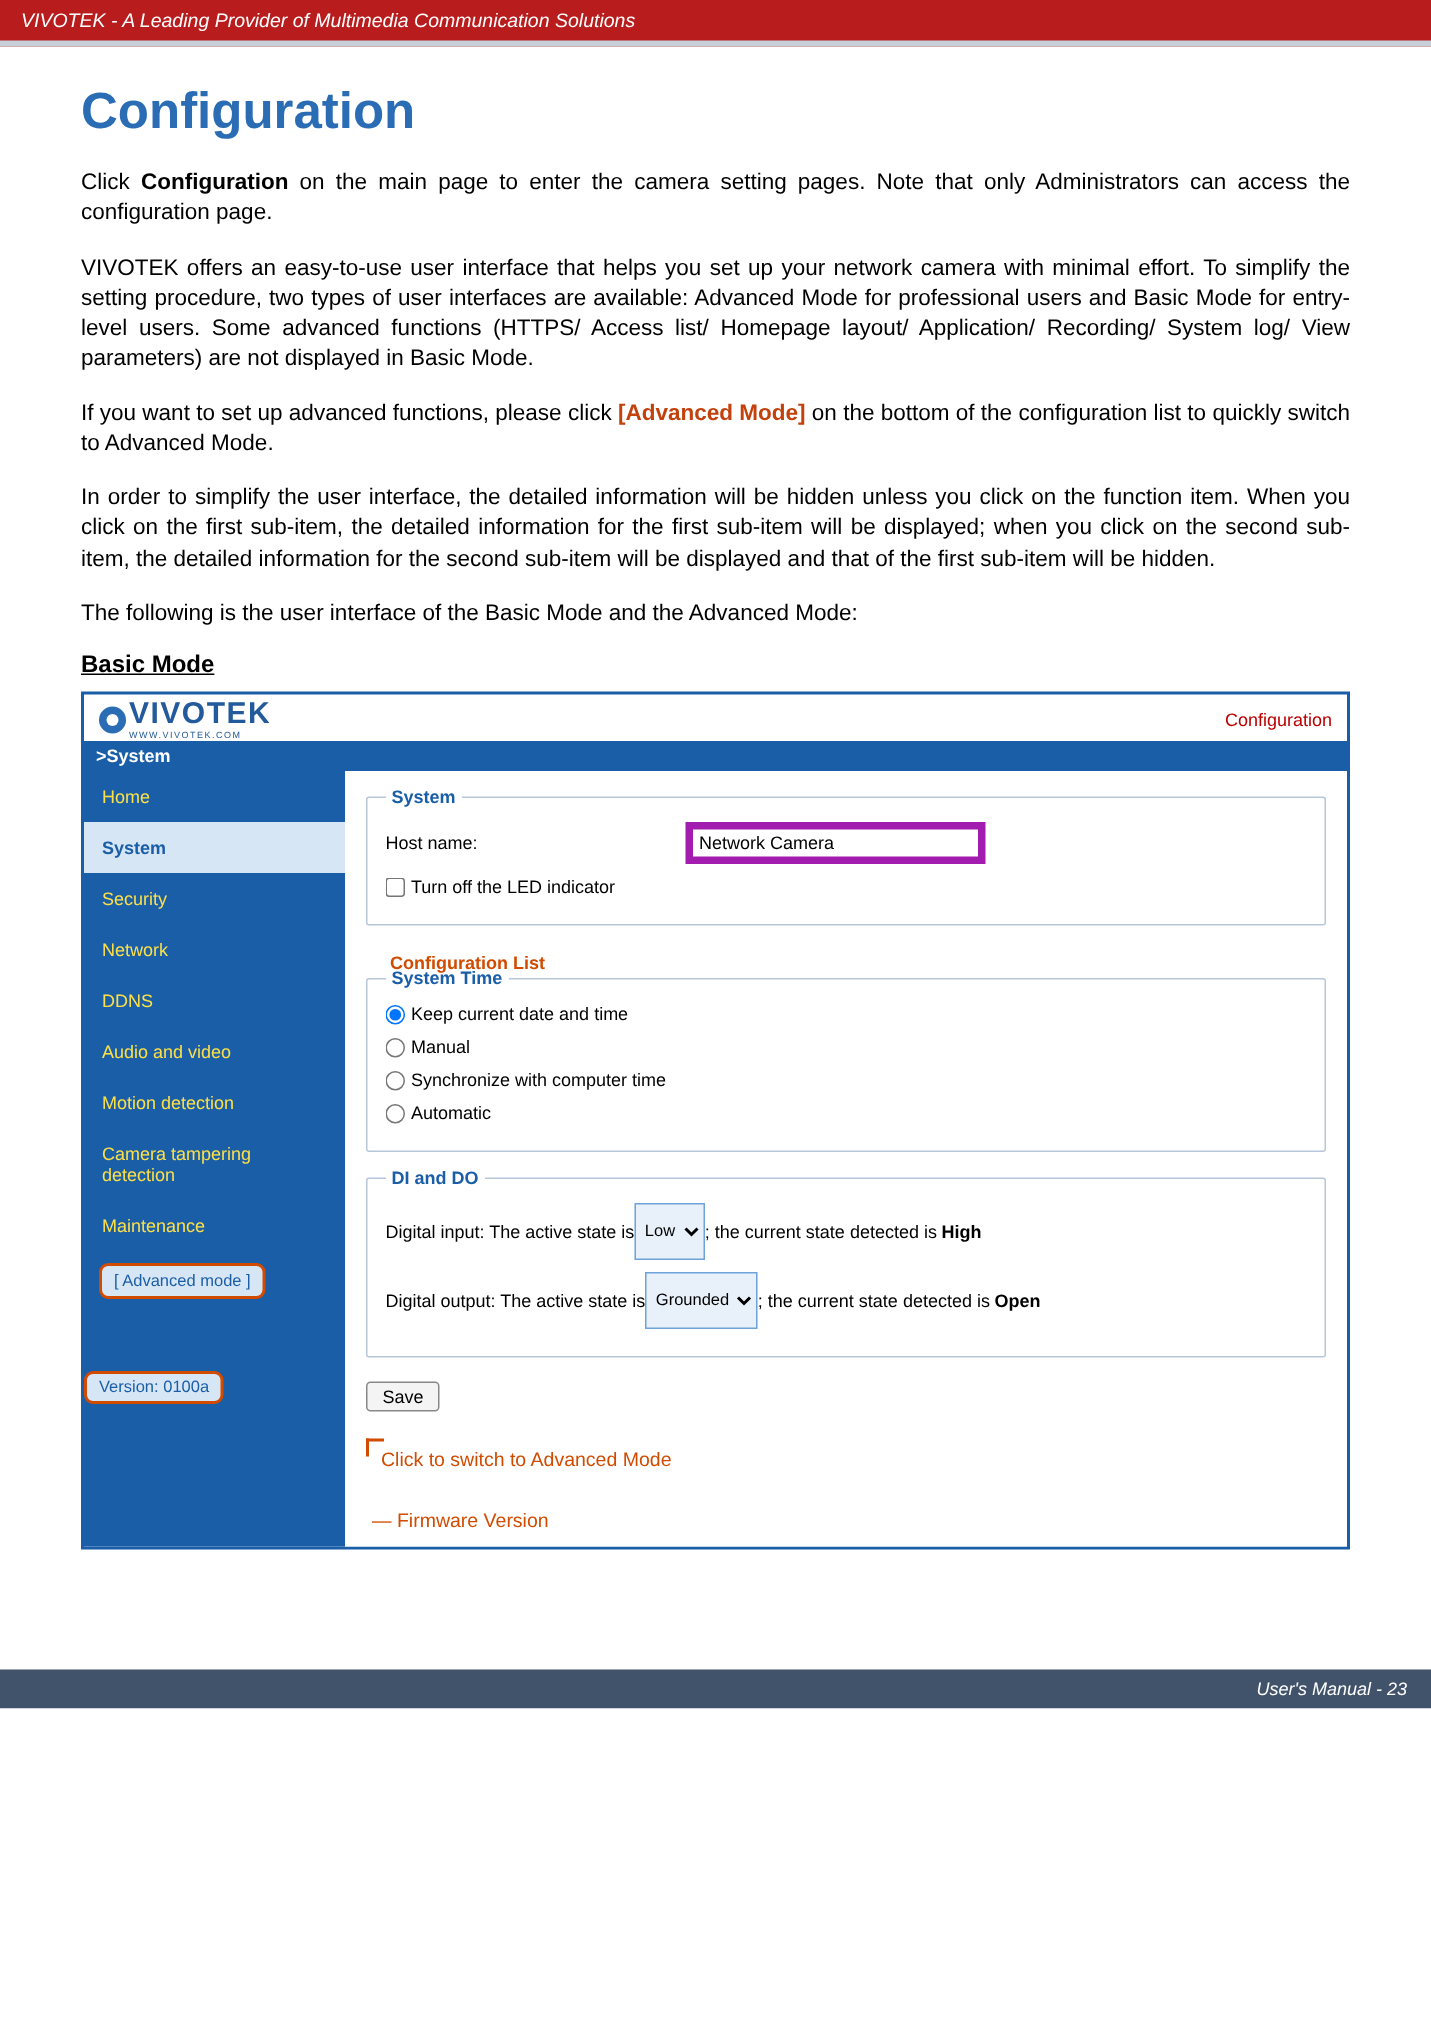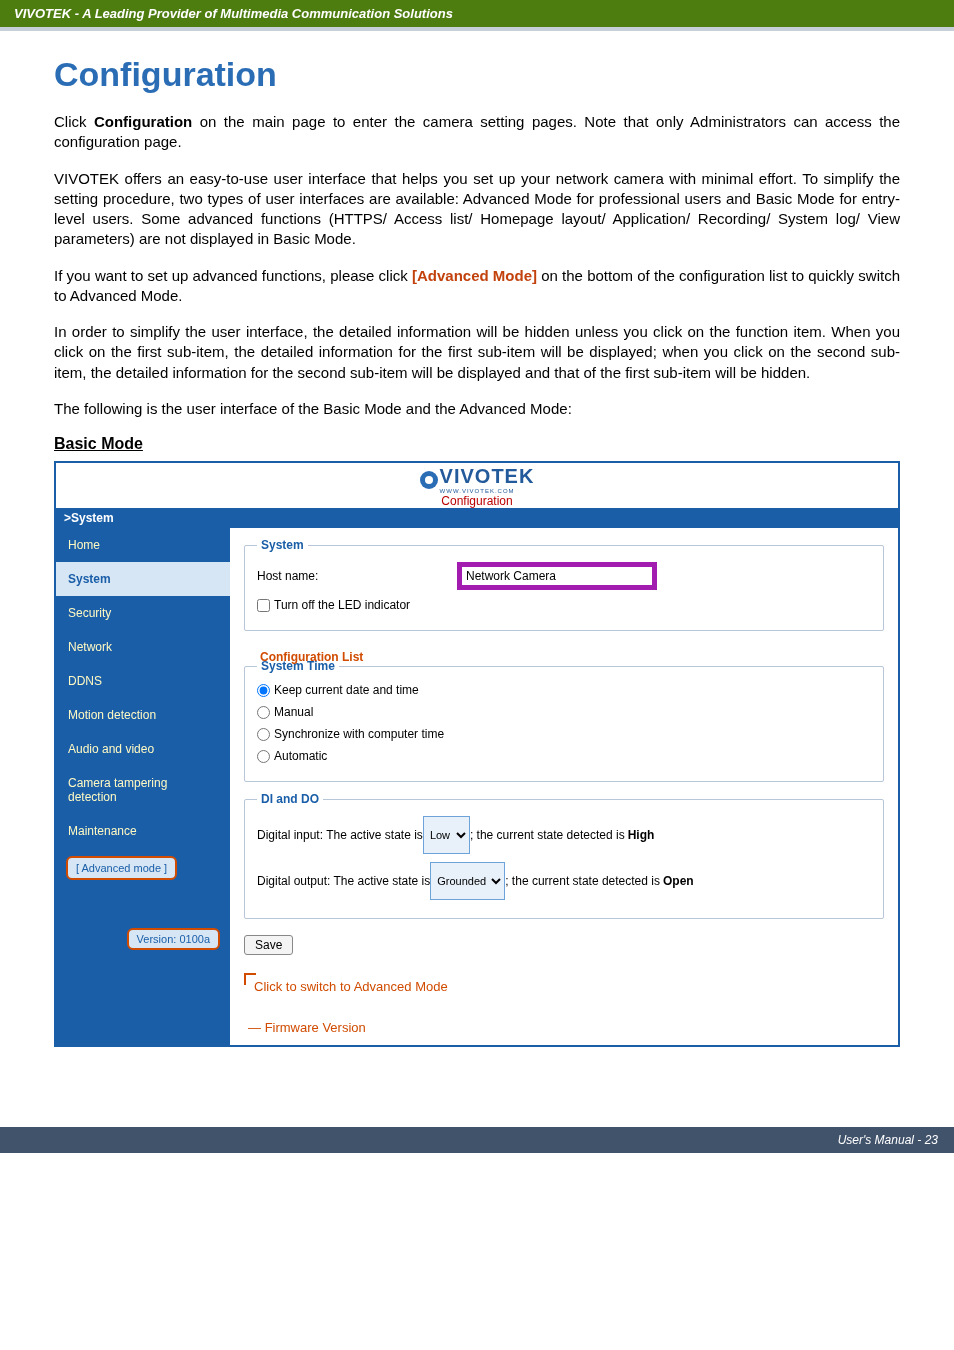--- a/index.html
+++ b/index.html
@@ -2,24 +2,24 @@
 <html><head>
 <meta charset="utf-8">
 <style>
   * { box-sizing: border-box; margin: 0; padding: 0; }
   body {
     font-family: Arial, Helvetica, sans-serif;
     background: #fff;
     width: 954px;
   }
   .header-band {
-    background: #4d7c0f;
+    background: #b91c1c;
     color: #fff;
     font-style: italic;
-    font-weight: bold;
+    font-weight: normal;
     padding: 6px 14px;
     font-size: 13px;
     border-bottom: 4px solid #c7cfd8;
   }
   .page {
     padding: 24px 54px 40px 54px;
   }
   h1.title {
     color: #2a6db5;
     font-size: 34px;
@@ -46,21 +46,20 @@
     border: 2px solid #1a5ea8;
     width: 100%;
     background: #fff;
     position: relative;
   }
   .ui-top {
     display: flex;
     align-items: center;
     justify-content: space-between;
     padding: 2px 10px 0 10px;
-    flex-direction: column;
   }
   .logo {
     display: flex;
     align-items: center;
     gap: 2px;
   }
   .logo-mark {
     width: 18px; height: 18px;
     background: #2a6db5;
     border-radius: 50%;
@@ -99,21 +98,21 @@
     padding-top: 0;
   }
   .system-bar {
     background: #1a5ea8;
     color: #fff;
     font-weight: bold;
     padding: 3px 8px;
     font-size: 12px;
   }
   .nav-item {
-    color: #fef9c3;
+    color: #fde047;
     padding: 10px 12px;
     font-size: 12px;
     border-bottom: 0;
     cursor: pointer;
   }
   .nav-item.active {
     background: #d7e6f5;
     color: #1a5ea8;
     font-weight: bold;
   }
@@ -215,21 +214,20 @@
     font-size: 13px;
     position: relative;
     margin-left: 4px;
     margin-top: -4px;
   }
   .fw-row {
     display:flex;
     align-items:center;
     gap:10px;
     padding-left:0;
-    justify-content:flex-end;
   }
   .footer {
     background: #41526b;
     color: #fff;
     font-style: italic;
     font-size: 12px;
     text-align: right;
     padding: 6px 16px;
     margin-top: 40px;
   }
@@ -276,22 +274,22 @@
 
     <div class="system-bar">&gt;System</div>
 
     <div class="ui-body">
       <div class="sidebar">
         <div class="nav-item">Home</div>
         <div class="nav-item active">System</div>
         <div class="nav-item">Security</div>
         <div class="nav-item">Network</div>
         <div class="nav-item">DDNS</div>
+        <div class="nav-item">Audio and video</div>
         <div class="nav-item">Motion detection</div>
-        <div class="nav-item">Audio and video</div>
         <div class="nav-item">Camera tampering detection</div>
         <div class="nav-item">Maintenance</div>
         <div class="adv-btn-wrap">
           <span class="adv-btn">[ Advanced mode ]</span>
         </div>
         <div class="version-wrap fw-row">
           <span class="version-btn">Version: 0100a</span>
         </div>
       </div>
 

